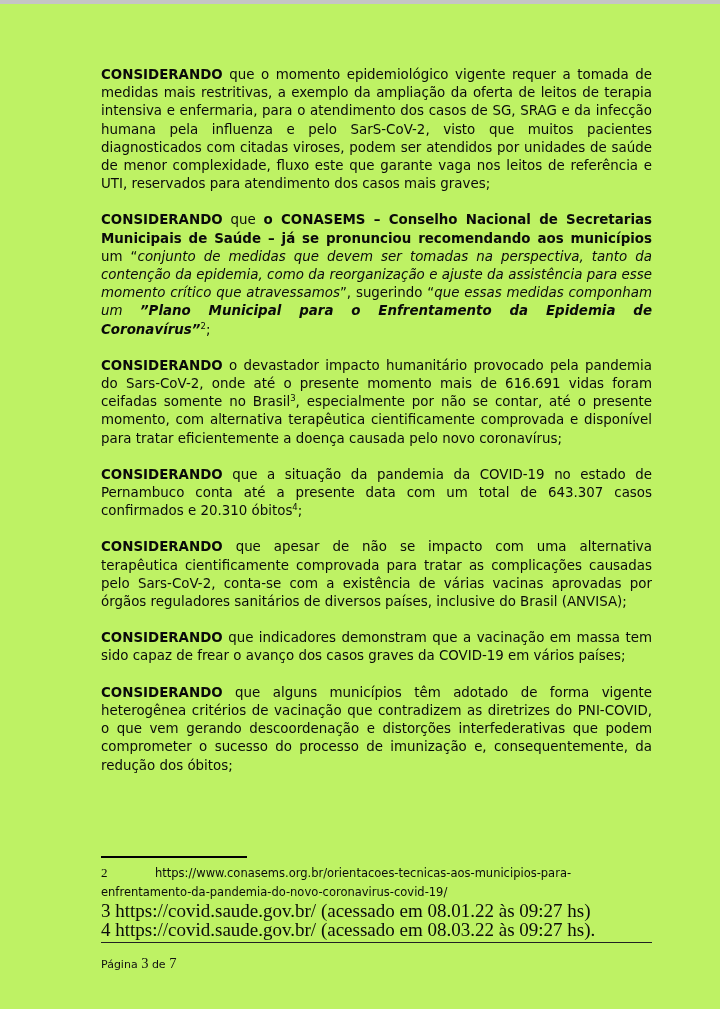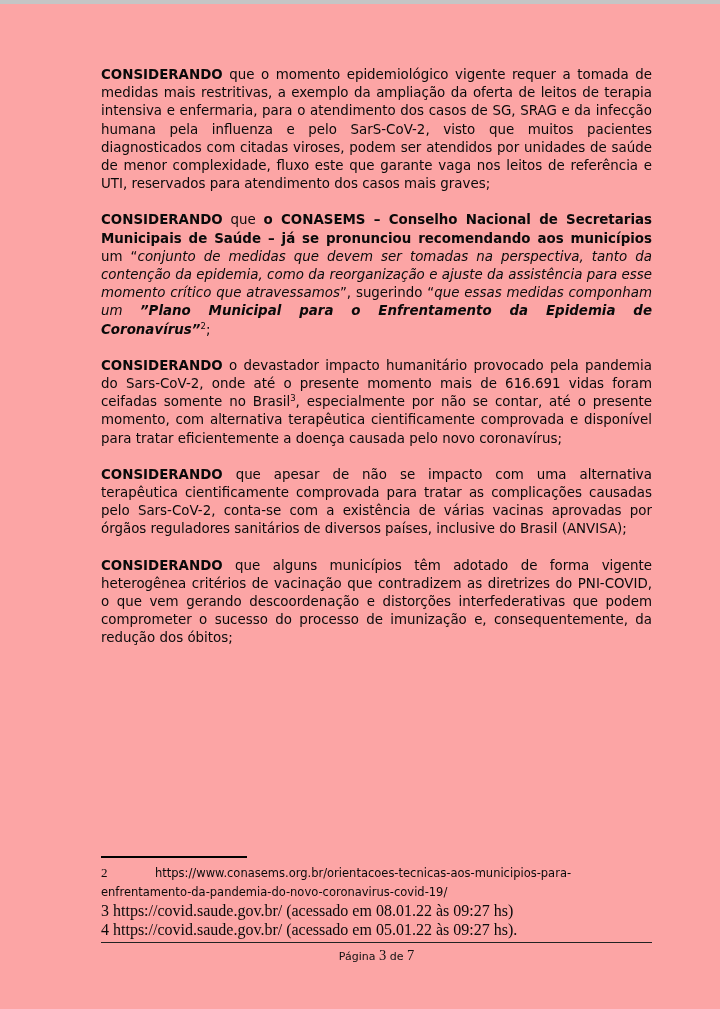--- a/index.html
+++ b/index.html
@@ -7,21 +7,21 @@
     padding: 0;
     background: #ffffff;
     width: 720px;
     height: 1009px;
     overflow: hidden;
   }
   .page {
     position: relative;
     width: 720px;
     height: 1009px;
-    background: #fca5a5;
+    background: #bef264;
     color: #000000;
     font-family: "DejaVu Sans", sans-serif;
   }
   .top-bar {
     position: absolute;
     top: 0; left: 0;
     width: 720px;
     height: 4px;
     background: #c5c5c5;
   }
@@ -67,31 +67,31 @@
     overflow-wrap: break-word;
   }
   .fn-first .fn-marker {
     font-family: "Liberation Serif", serif;
     font-size: 13px;
     display: inline-block;
     width: 54px;
   }
   .fn-serif {
     font-family: "Liberation Serif", serif;
-    font-size: 16px;
+    font-size: 19px;
     line-height: 19.3px;
   }
   .footer-rule {
     height: 0;
     border-top: 1px solid #222222;
     margin-top: 2px;
   }
   .pageno {
-    margin-top: 4px;
-    text-align: center;
+    margin-top: 12px;
+    text-align: left;
     font-size: 11px;
     color: #111111;
   }
   .pageno .pn-num {
     font-family: "Liberation Serif", serif;
     font-size: 14.5px;
   }
 </style>
 </head>
 <body>
@@ -99,33 +99,35 @@
 <div class="page">
   <div class="top-bar"></div>
 
   <main class="doc">
     <p><strong>CONSIDERANDO</strong><span> que o momento epidemiológico vigente requer a tomada de medidas mais restritivas, a exemplo da ampliação da oferta de leitos de terapia intensiva e enfermaria, para o atendimento dos casos de SG, SRAG e da infecção humana pela influenza e pelo SarS-CoV-2, visto que muitos pacientes diagnosticados com citadas viroses, podem ser atendidos por unidades de saúde de menor complexidade, fluxo este que garante vaga nos leitos de referência e UTI, reservados para atendimento dos casos mais graves;</span></p>
 
     <p><strong>CONSIDERANDO</strong><span> que </span><strong>o CONASEMS – Conselho Nacional de Secretarias Municipais de Saúde – já se pronunciou recomendando aos municípios</strong><span> um “</span><em>conjunto de medidas que devem ser tomadas na perspectiva, tanto da contenção da epidemia, como da reorganização e ajuste da assistência para esse momento crítico que atravessamos</em><span>”, sugerindo “</span><em>que essas medidas componham um </em><strong class="i">”Plano Municipal para o Enfrentamento da Epidemia de Coronavírus”</strong><sup>2</sup><span>;</span></p>
 
     <p><strong>CONSIDERANDO</strong><span> o devastador impacto humanitário provocado pela pandemia do Sars-CoV-2, onde até o presente momento mais de 616.691 vidas foram ceifadas somente no Brasil</span><sup>3</sup><span>, especialmente por não se contar, até o presente momento, com alternativa terapêutica cientificamente comprovada e disponível para tratar eficientemente a doença causada pelo novo coronavírus;</span></p>
 
+    <p><strong>CONSIDERANDO</strong><span> que a situação da pandemia da COVID-19 no estado de Pernambuco conta até a presente data com um total de 643.307 casos confirmados e 20.310 óbitos</span><sup>4</sup><span>;</span></p>
 
     <p><strong>CONSIDERANDO</strong><span> que apesar de não se impacto com uma alternativa terapêutica cientificamente comprovada para tratar as complicações causadas pelo Sars-CoV-2, conta-se com a existência de várias vacinas aprovadas por órgãos reguladores sanitários de diversos países, inclusive do Brasil (ANVISA);</span></p>
 
+    <p><strong>CONSIDERANDO</strong><span> que indicadores demonstram que a vacinação em massa tem sido capaz de frear o avanço dos casos graves da COVID-19 em vários países;</span></p>
 
     <p><strong>CONSIDERANDO</strong><span> que alguns municípios têm adotado de forma vigente heterogênea critérios de vacinação que contradizem as diretrizes do PNI-COVID, o que vem gerando descoordenação e distorções interfederativas que podem comprometer o sucesso do processo de imunização e, consequentemente, da redução dos óbitos;</span></p>
   </main>
 
   <footer class="foot">
     <div class="fn-sep"></div>
 
     <div class="fn fn-first"><span class="fn-marker">2</span><span class="fn-url">https://www.conasems.org.br/orientacoes-tecnicas-aos-municipios-para-enfrentamento-da-pandemia-do-novo-coronavirus-covid-19/</span></div>
 
     <div class="fn fn-serif"><span>3</span> <span>https://covid.saude.gov.br/ (acessado em 08.01.22 às 09:27 hs)</span></div>
 
-    <div class="fn fn-serif"><span>4</span> <span>https://covid.saude.gov.br/ (acessado em 05.01.22 às 09:27 hs).</span></div>
+    <div class="fn fn-serif"><span>4</span> <span>https://covid.saude.gov.br/ (acessado em 08.03.22 às 09:27 hs).</span></div>
 
     <div class="footer-rule"></div>
 
     <div class="pageno"><span class="pn-label">Página</span> <span class="pn-num">3</span> <span class="pn-label">de</span> <span class="pn-num">7</span></div>
   </footer>
 </div>
 
 </body></html>

